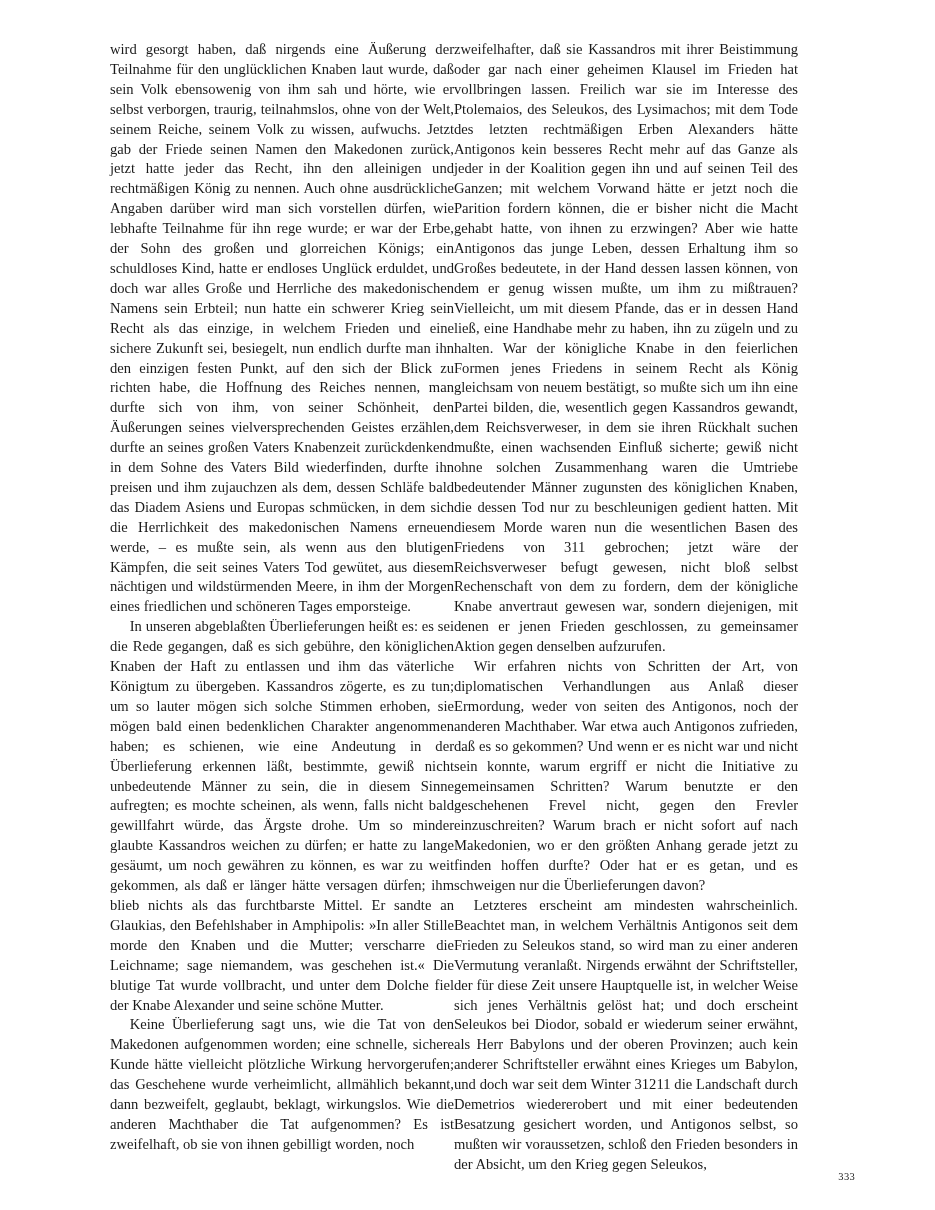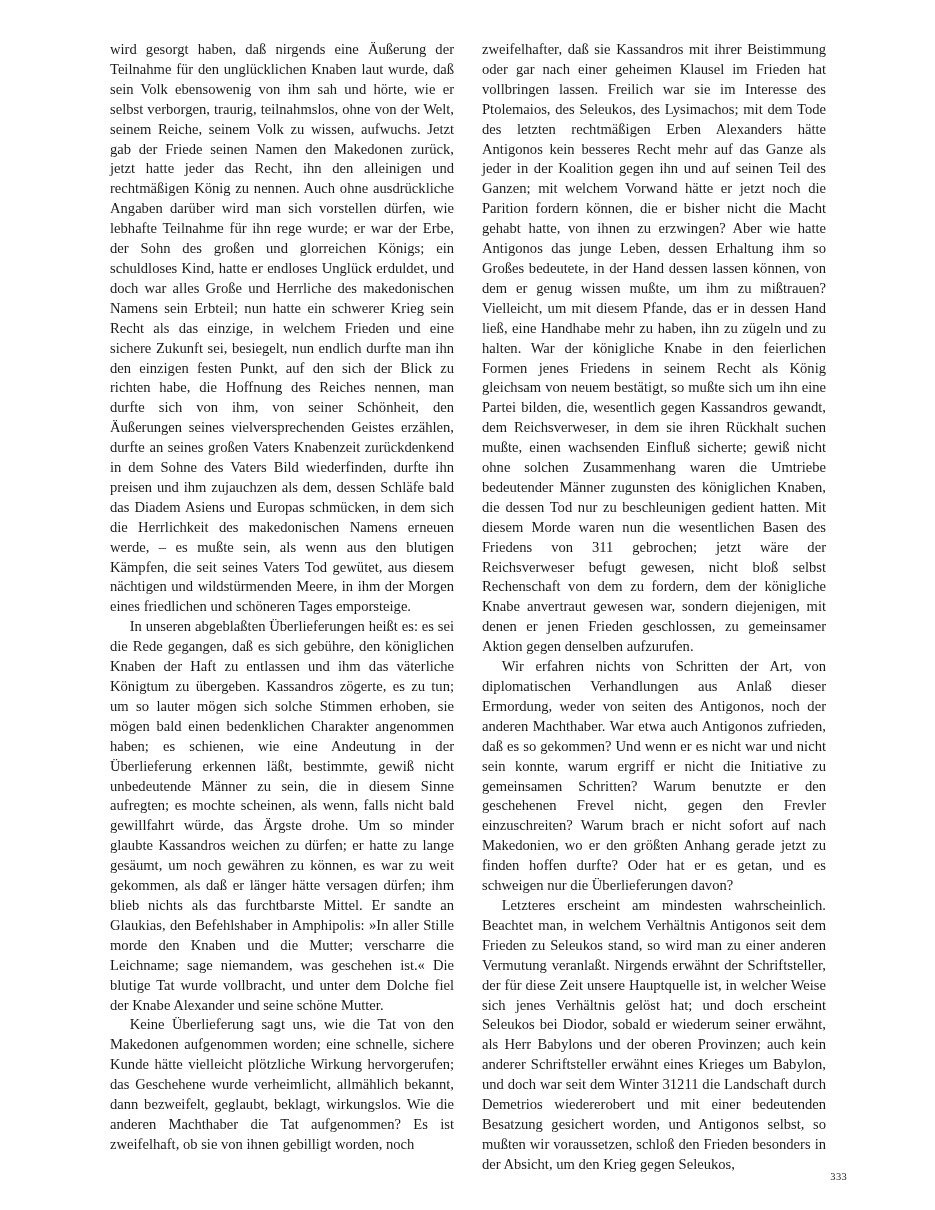--- a/index.html
+++ b/index.html
@@ -17,40 +17,39 @@
     color: #1a1a1a;
     overflow: hidden;
   }
   .columns {
     position: absolute;
     top: 40px;
     left: 110px;
     width: 716px;
     height: 1110px;
     display: flex;
-    gap: 28px;
   }
   .col {
     width: 344px;
     font-size: 14.6px;
     line-height: 1.365;
     text-align: justify;
     text-justify: inter-word;
     hyphens: manual;
   }
   .col p {
     margin: 0;
     text-indent: 0;
   }
   .col p.indent {
     text-indent: 1.35em;
   }
   .folio {
     position: absolute;
-    right: 88px;
+    right: 80px;
     bottom: 28px;
     font-size: 10.5px;
     color: #222;
     font-family: "Liberation Serif", serif;
     letter-spacing: 0.3px;
   }
 </style>
 </head>
 <body>
 

